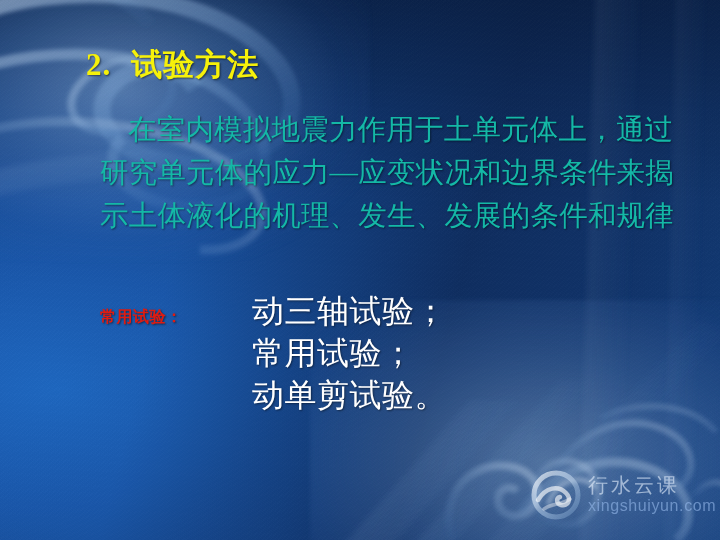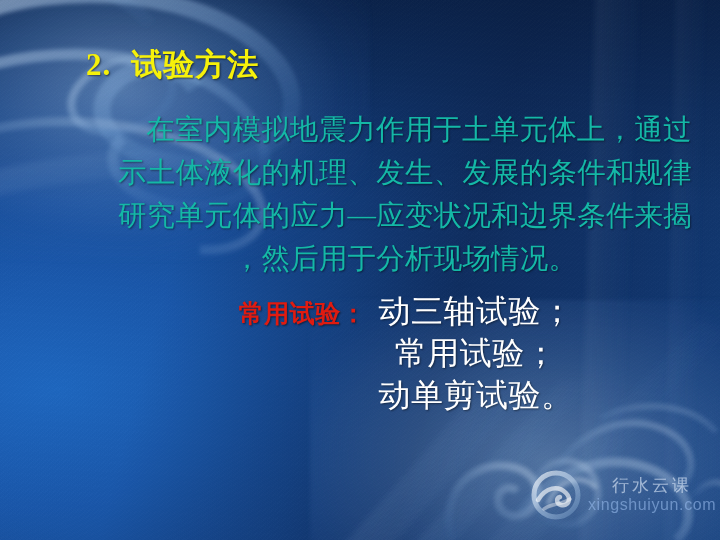--- a/index.html
+++ b/index.html
@@ -69,21 +69,20 @@
     inset: 0;
     width: 720px;
     height: 540px;
     pointer-events: none;
   }
 
   
   .content {
     position: absolute;
     inset: 0;
-    text-align: center;
   }
   .slide-title {
     position: absolute;
     left: 86px;
     top: 44px;
     color: #f6f10a;
     font-size: 31px;
     font-weight: 700;
     letter-spacing: 1px;
     white-space: nowrap;
@@ -118,21 +117,21 @@
     width: 600px;
   }
   .exp-row {
     height: 42px;
     white-space: nowrap;
     line-height: 42px;
   }
   .exp-label {
     display: inline-block;
     color: #e01b10;
-    font-size: 25px;
+    font-size: 16px;
     font-weight: 700;
     letter-spacing: 0.5px;
     width: 152px;
     text-shadow: 1px 1px 2px rgba(0,0,0,0.5);
     font-family: Liberation Mono, monospace;
   }
   .exp-value {
     display: inline-block;
     color: #ffffff;
     font-size: 32px;
@@ -159,21 +158,21 @@
     height: 56px;
     flex: 0 0 56px;
     position: relative;
   }
   .wm-text {
     margin-left: 4px;
     line-height: 1.05;
   }
   .wm-cn {
     color: rgba(226,238,252,0.62);
-    font-size: 17px;
+    font-size: 20px;
     letter-spacing: 3px;
     font-family: "Liberation Sans", "DejaVu Sans", sans-serif;
   }
   .wm-en {
     color: rgba(150,185,235,0.60);
     font-size: 16px;
     letter-spacing: 0.6px;
     font-family: Liberation Sans, sans-serif;
     margin-top: 2px;
   }
@@ -249,23 +248,22 @@
   <div class="bg-noise"></div>
 
   <div class="content">
 
     <div class="slide-title">
       <span class="num">2.</span><span>试验方法</span>
     </div>
 
     <div class="body-block">
       <div class="body-line indent">在室内模拟地震力作用于土单元体上，通过</div>
+      <div class="body-line">研究单元体的应力—应变状况和边界条件来揭</div>
       <div class="body-line">示土体液化的机理、发生、发展的条件和规律</div>
-      <div class="body-line">研究单元体的应力—应变状况和边界条件来揭</div>
-      <div class="body-line">，然后用于分析现场情况。</div>
     </div>
 
     <div class="exp-block">
       <div class="exp-row">
         <span class="exp-label">常用试验：</span><span class="exp-value">动三轴试验；</span>
       </div>
       <div class="exp-row sub">
         <span class="exp-label">常用试验：</span><span class="exp-value">常用试验；</span>
       </div>
       <div class="exp-row sub">

